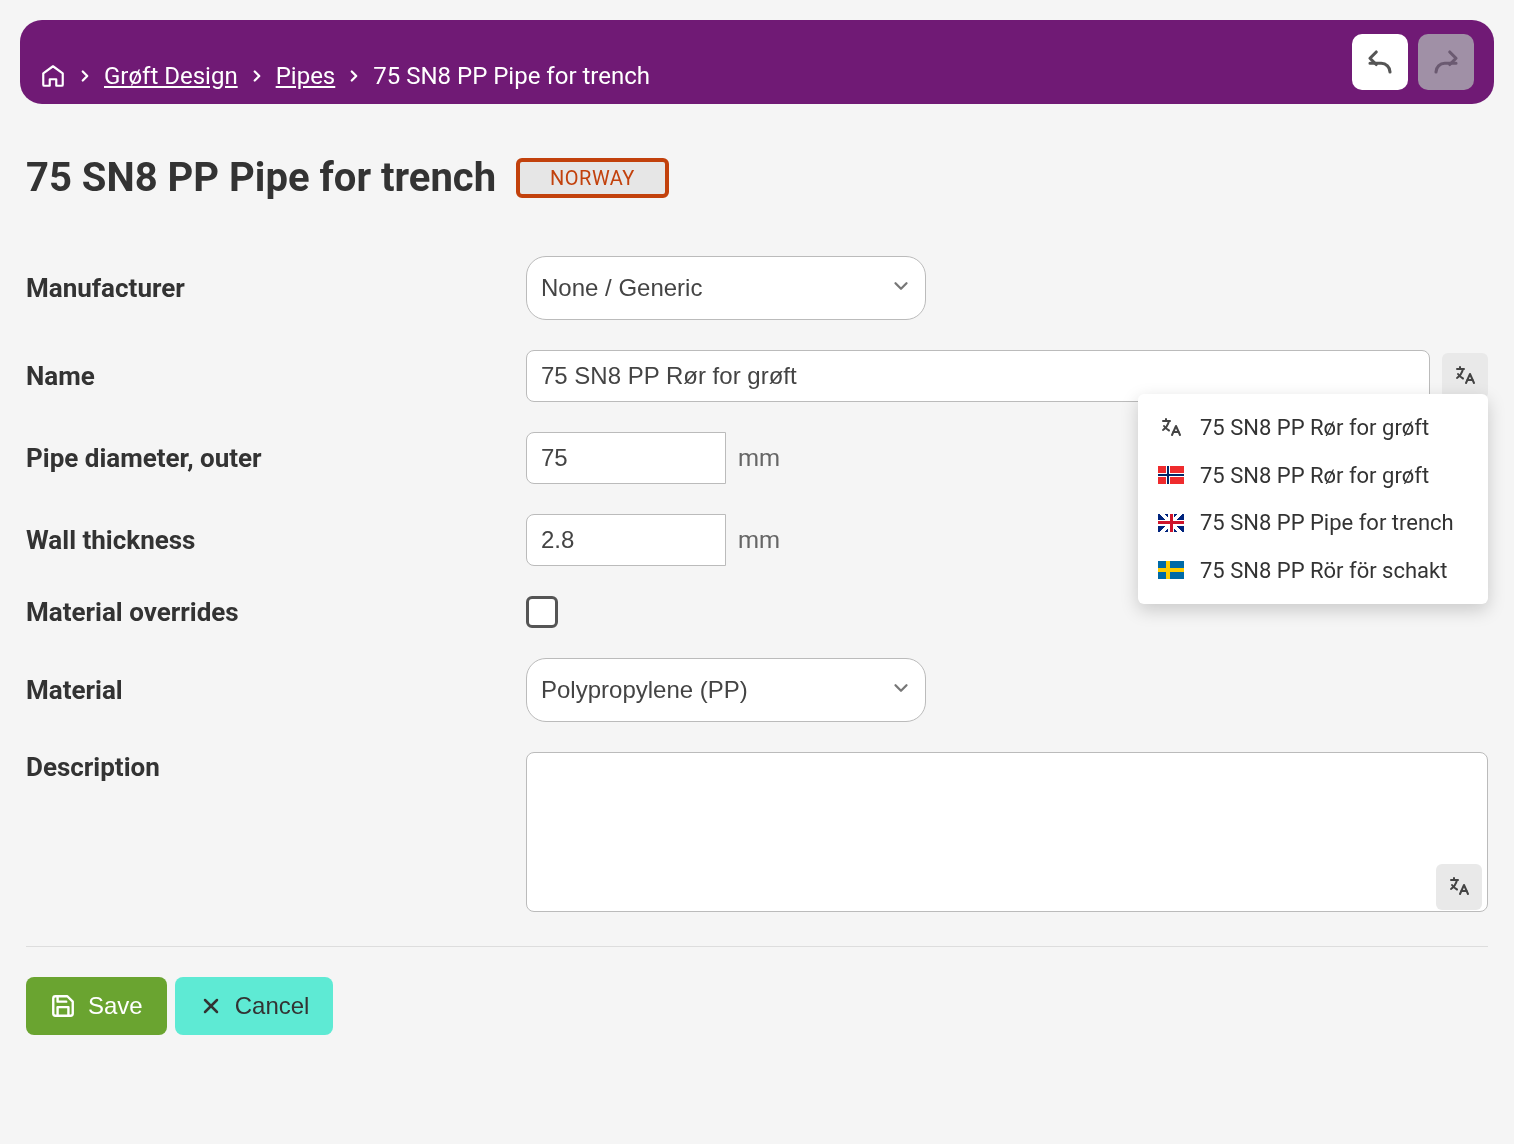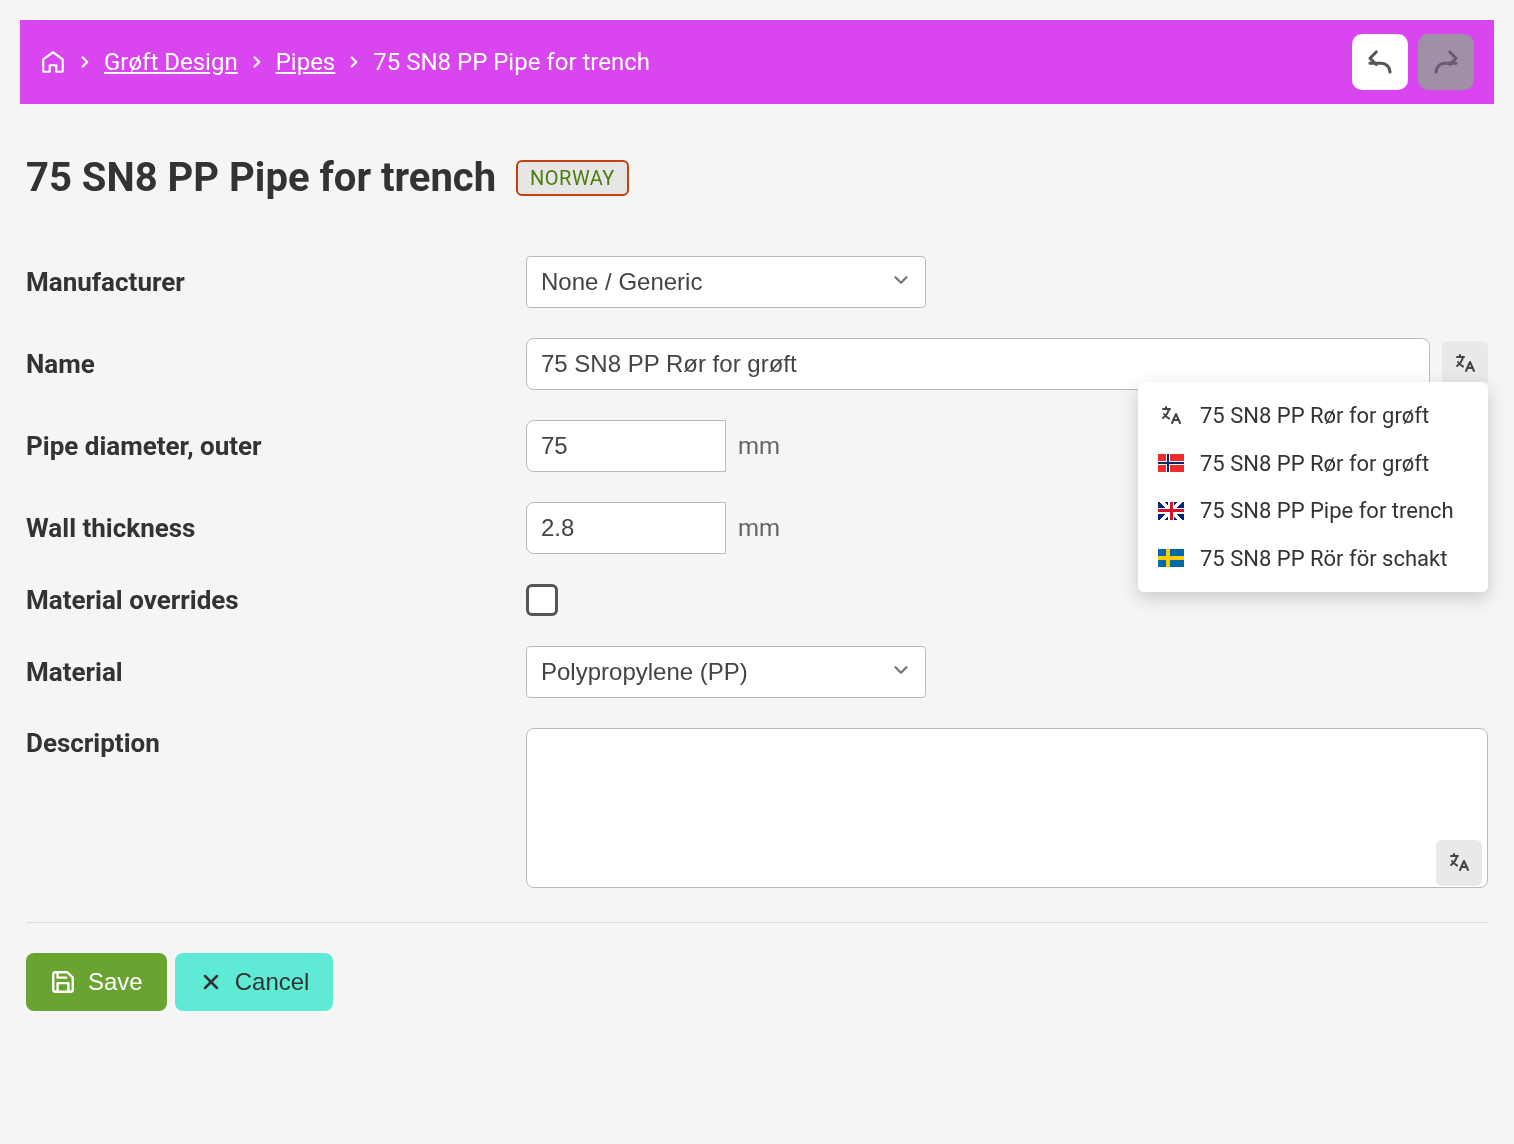--- a/index.html
+++ b/index.html
@@ -4,25 +4,25 @@
 <style>
   * { box-sizing: border-box; margin: 0; padding: 0; }
   body {
     font-family: -apple-system, BlinkMacSystemFont, "Segoe UI", Roboto, Helvetica, Arial, sans-serif;
     background: #f5f5f5;
     padding: 20px;
     color: #333;
     width: 1514px;
   }
   .breadcrumb-bar {
-    background: #d946ef;
-    border-radius: 0;
+    background: #701a75;
+    border-radius: 22px;
     padding: 14px 20px;
     display: flex;
-    align-items: center;
+    align-items: flex-end;
     justify-content: space-between;
     margin-bottom: 50px;
   }
   .breadcrumb-left {
     display: flex;
     align-items: center;
     gap: 10px;
     color: #fff;
     font-size: 24px;
   }
@@ -63,25 +63,25 @@
     gap: 20px;
     margin-bottom: 55px;
     padding: 0 6px;
   }
   .page-title {
     font-size: 40px;
     font-weight: 700;
     color: #333;
   }
   .badge {
-    border: 2px solid #c2410c;
+    border: 4px solid #c2410c;
     background: #e6e6e6;
-    color: #4d7c0f;
+    color: #c2410c;
     border-radius: 6px;
-    padding: 4px 12px;
+    padding: 4px 30px;
     font-size: 20px;
     letter-spacing: 0.5px;
   }
   .form {
     padding: 0 6px;
     position: relative;
   }
   .form-row {
     display: flex;
     align-items: center;
@@ -102,23 +102,23 @@
     align-items: center;
     gap: 12px;
     position: relative;
   }
   .select-wrap {
     position: relative;
     width: 400px;
   }
   .select-wrap input.fake-select {
     width: 100%;
-    height: 52px;
+    height: 64px;
     border: 1px solid #bbb;
-    border-radius: 4px;
+    border-radius: 20px;
     padding: 0 48px 0 14px;
     font-size: 24px;
     color: #444;
     background: #fff;
     cursor: pointer;
   }
   .select-wrap .chev {
     position: absolute;
     right: 14px;
     top: 50%;

